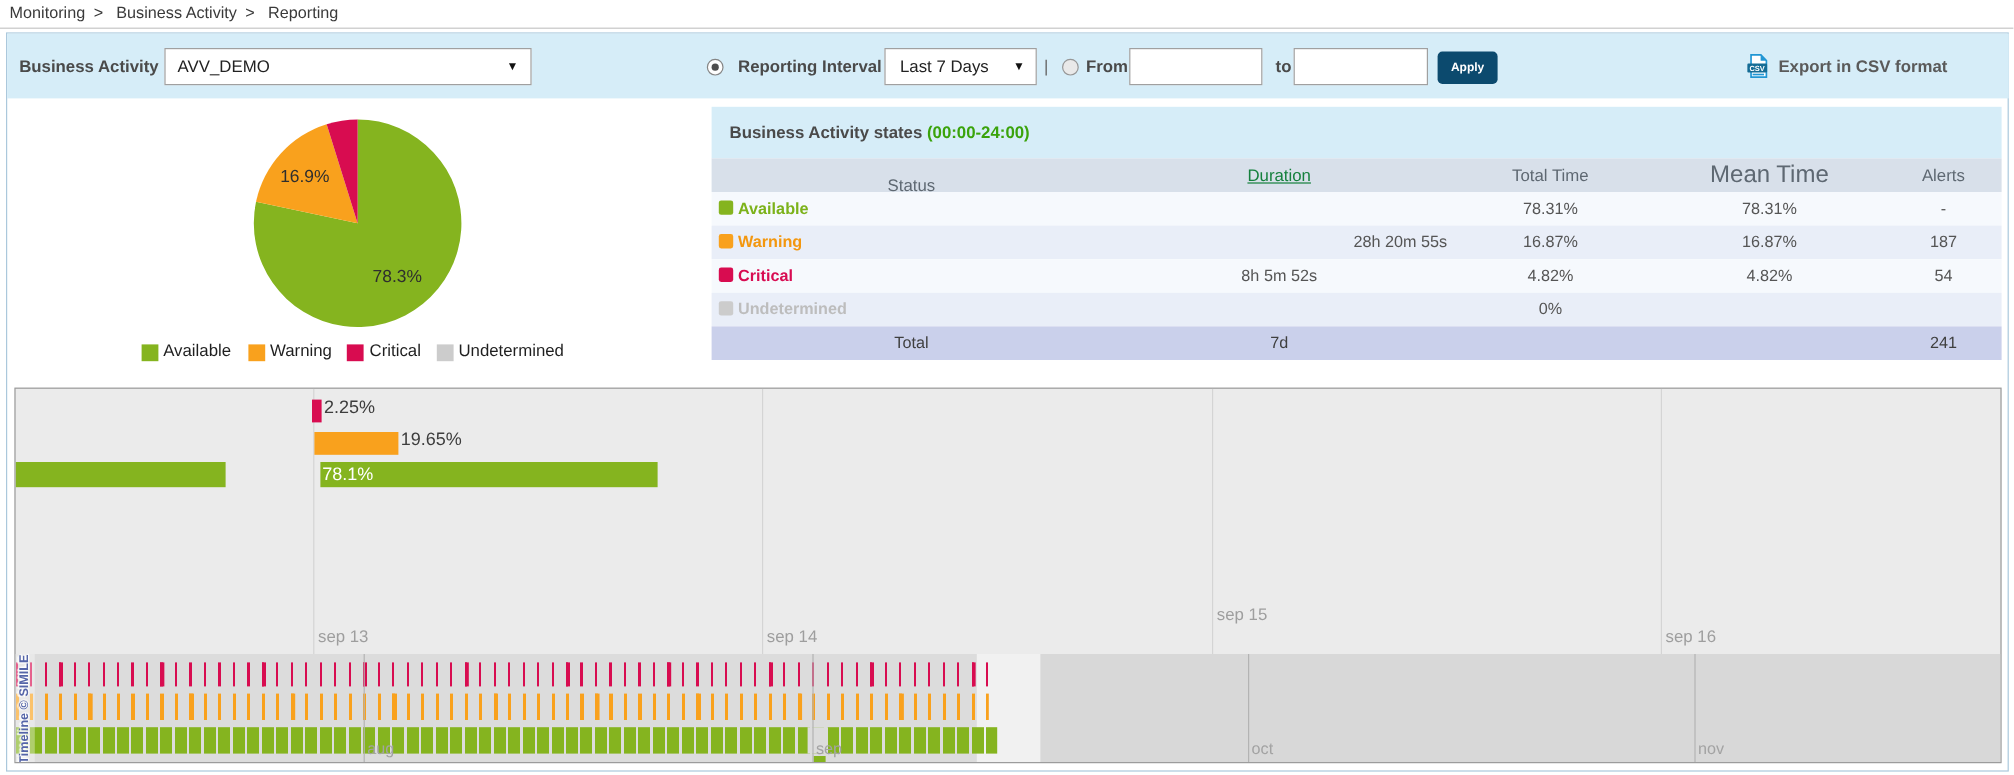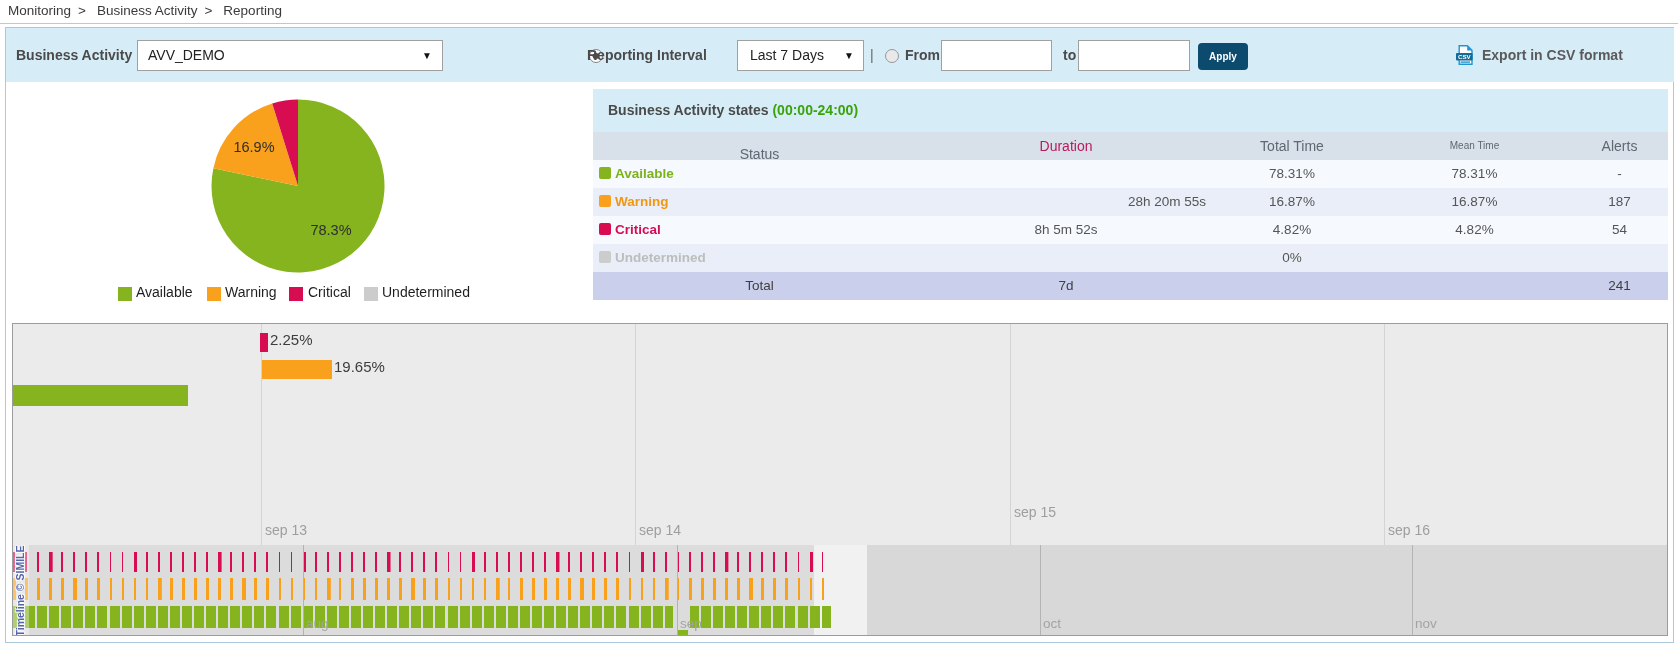--- a/index.html
+++ b/index.html
@@ -10,21 +10,21 @@
 <body>
 <div class="abs" style="left:8px;top:3px;font-size:13.5px;color:#3a3a3a;">Monitoring<span style="padding:0 11px 0 7px;">&gt;</span>Business Activity<span style="padding:0 11px 0 7px;">&gt;</span>Reporting</div>
 <div class="abs" style="left:0;top:23px;width:1678px;height:0;border-top:1px solid #c6c6c6;"></div>
 <div class="abs" style="left:5px;top:27px;width:1669px;height:616px;border:1px solid #abc8dc;"></div>
 <div class="abs" style="left:6px;top:28px;width:1668px;height:54px;background:#d6edf8;"></div>
 <div class="abs bold" style="left:16px;top:28px;height:54px;line-height:54px;font-size:14px;color:#4a4a4a;">Business Activity</div>
 <div class="abs" style="left:137px;top:40px;width:306px;height:31px;background:#fff;border:1px solid #a0a0a0;line-height:29px;font-size:14px;color:#222;padding-left:10px;">AVV_DEMO<span style="position:absolute;right:10px;font-size:10px;color:#111;">▼</span></div>
 <div class="abs" style="left:589px;top:49px;width:14px;height:14px;border:1px solid #858585;border-radius:50%;background:#fdfdfd;">
     <div style="position:absolute;left:3px;top:3px;width:6px;height:6px;border-radius:50%;background:#4c4c4c;"></div>
   </div>
-<div class="abs bold" style="left:587px;top:28px;height:54px;line-height:54px;font-size:14px;color:#4a4a4a;">Reporting Interval</div>
+<div class="abs bold" style="left:615px;top:28px;height:54px;line-height:54px;font-size:14px;color:#4a4a4a;">Reporting Interval</div>
 <div class="abs" style="left:737px;top:40px;width:127px;height:31px;background:#fff;border:1px solid #a0a0a0;line-height:29px;font-size:14px;color:#222;padding-left:12px;">Last 7 Days<span style="position:absolute;right:9px;font-size:10px;color:#111;">▼</span></div>
 <div class="abs" style="left:870px;top:28px;height:54px;line-height:54px;font-size:14px;color:#666;">|</div>
 <div class="abs" style="left:885px;top:49px;width:14px;height:14px;border:1px solid #979797;border-radius:50%;background:#e9e9e9;"></div>
 <div class="abs bold" style="left:905px;top:28px;height:54px;line-height:54px;font-size:14px;color:#4a4a4a;">From</div>
 <div class="abs" style="left:941px;top:40px;width:111px;height:31px;background:#fff;border:1px solid #a0a0a0;"></div>
 <div class="abs bold" style="left:1063px;top:28px;height:38px;line-height:54px;font-size:14px;color:#4a4a4a;">to</div>
 <div class="abs" style="left:1078px;top:40px;width:112px;height:31px;background:#fff;border:1px solid #a0a0a0;"></div>
 <div class="abs bold" style="left:1198px;top:43px;width:50px;height:27px;background:#0c4a6e;border-radius:4px;color:#fff;font-size:10px;text-align:center;line-height:27px;">Apply</div>
 <svg class="abs" style="left:1456px;top:45px;" width="19" height="20" viewBox="0 0 19 20">
 <path d="M3.2 0.8 h8.2 l4.6 4.6 V19.2 h-12.8 z" fill="#ffffff" stroke="#2196d4" stroke-width="1.4"></path>
@@ -45,23 +45,23 @@
 <div class="abs" style="left:136px;top:284px;font-size:14px;color:#1f1f1f;">Available</div>
 <div class="abs" style="left:207px;top:287px;width:14px;height:14px;background:#f9a11d;"></div>
 <div class="abs" style="left:225px;top:284px;font-size:14px;color:#1f1f1f;">Warning</div>
 <div class="abs" style="left:289px;top:287px;width:14px;height:14px;background:#d80c50;"></div>
 <div class="abs" style="left:308px;top:284px;font-size:14px;color:#1f1f1f;">Critical</div>
 <div class="abs" style="left:364px;top:287px;width:14px;height:14px;background:#cccccc;"></div>
 <div class="abs" style="left:382px;top:284px;font-size:14px;color:#1f1f1f;">Undetermined</div>
 <div class="abs bold" style="left:593px;top:89px;width:1075px;height:43px;background:#d6edf8;line-height:43px;font-size:14px;color:#4a4a4a;padding-left:15px;">Business Activity states <span style="color:#3aa30b;">(00:00-24:00)</span></div>
 <div class="abs" style="left:593px;top:132px;width:1075px;height:28px;background:#d8e0ea;"></div>
 <div class="abs" style="left:593px;top:140px;width:333px;height:28px;line-height:28px;text-align:center;font-size:14px;color:#5e6872;">Status</div>
-<div class="abs" style="left:926px;top:132px;width:280px;height:28px;line-height:28px;text-align:center;font-size:14px;color:#be185d;">Duration</div>
+<div class="abs" style="left:926px;top:132px;width:280px;height:28px;line-height:28px;text-align:center;font-size:14px;color:#15803d;text-decoration:underline;">Duration</div>
 <div class="abs" style="left:1206px;top:132px;width:172px;height:28px;line-height:28px;text-align:center;font-size:14px;color:#5e6872;">Total Time</div>
-<div class="abs" style="left:1378px;top:132px;width:193px;height:28px;line-height:28px;text-align:center;font-size:10px;color:#5e6872;">Mean Time</div>
+<div class="abs" style="left:1378px;top:132px;width:193px;height:28px;line-height:28px;text-align:center;font-size:20px;color:#5e6872;">Mean Time</div>
 <div class="abs" style="left:1571px;top:132px;width:97px;height:28px;line-height:28px;text-align:center;font-size:14px;color:#5e6872;">Alerts</div>
 <div class="abs" style="left:593px;top:160px;width:1075px;height:28px;background:#f6f9fd;"></div>
 <div class="abs" style="left:599px;top:167px;width:12px;height:12px;background:#85b41f;border-radius:2px;"></div>
 <div class="abs bold" style="left:615px;top:160px;height:28px;line-height:28px;font-size:13.5px;color:#7cb21a;">Available</div>
 <div class="abs" style="left:926px;top:160px;width:280px;height:28px;line-height:28px;text-align:center;font-size:13.5px;color:#555;margin-top:24px;">131h 33m 13s</div>
 <div class="abs" style="left:1206px;top:160px;width:172px;height:28px;line-height:28px;text-align:center;font-size:13.5px;color:#555;">78.31%</div>
 <div class="abs" style="left:1378px;top:160px;width:193px;height:28px;line-height:28px;text-align:center;font-size:13.5px;color:#555;">78.31%</div>
 <div class="abs" style="left:1571px;top:160px;width:97px;height:28px;line-height:28px;text-align:center;font-size:13.5px;color:#555;">-</div>
 <div class="abs" style="left:593px;top:188px;width:1075px;height:28px;background:#e9eef8;"></div>
 <div class="abs" style="left:599px;top:195px;width:12px;height:12px;background:#f9a11d;border-radius:2px;"></div>
@@ -92,20 +92,21 @@
 <div class="abs" style="left:626px;top:198px;font-size:14px;color:#9e9e9e;">sep 14</div>
 <div class="abs" style="left:997px;top:0;width:1px;height:221px;background:#d4d4d4;"></div>
 <div class="abs" style="left:1001px;top:180px;font-size:14px;color:#9e9e9e;">sep 15</div>
 <div class="abs" style="left:1371px;top:0;width:1px;height:221px;background:#d4d4d4;"></div>
 <div class="abs" style="left:1375px;top:198px;font-size:14px;color:#9e9e9e;">sep 16</div>
 <div class="abs" style="left:0;top:61px;width:175px;height:21px;background:#85b41f;"></div>
 <div class="abs" style="left:247px;top:9px;width:8px;height:19px;background:#d80c50;"></div>
 <div class="abs" style="left:257px;top:6px;height:19px;line-height:19px;font-size:15px;color:#3d3d3d;">2.25%</div>
 <div class="abs" style="left:249px;top:36px;width:70px;height:19px;background:#f9a11d;"></div>
 <div class="abs" style="left:321px;top:33px;height:19px;line-height:19px;font-size:15px;color:#3d3d3d;">19.65%</div>
+<div class="abs" style="left:254px;top:61px;width:281px;height:21px;background:#85b41f;color:#fff;font-size:15px;line-height:21px;padding-left:1.5px;">78.1%</div>
 <div class="abs" style="left:0;top:221px;width:1654px;height:90px;background:#d8d8d8;"></div>
 <div class="abs" style="left:0;top:221px;width:801px;height:90px;background:#dcdcdc;"></div>
 <div class="abs" style="left:801px;top:221px;width:53px;height:90px;background:#f1f1f1;"></div>
 <div class="abs" style="left:0;top:228px;width:811px;height:20px;background:repeating-linear-gradient(90deg,transparent 0 36.21px,#d80c50 36.21px 39.4px,transparent 39.7px 84.49px),repeating-linear-gradient(90deg,#d80c50 0 1.8px,transparent 1.8px 12.07px);"></div>
 <div class="abs" style="left:0;top:254px;width:811px;height:22px;background:repeating-linear-gradient(90deg,transparent 0 60.35px,#f9a11d 60.35px 63.95px,transparent 64.35px 84.49px),repeating-linear-gradient(90deg,#f9a11d 0 2.6px,transparent 2.6px 12.07px);"></div>
 <div class="abs" style="left:0;top:282px;width:818px;height:22px;background:repeating-linear-gradient(90deg,#85b41f 0 10px,transparent 10px 12.07px);"></div>
 <div class="abs" style="left:660px;top:282px;width:17px;height:22px;background:#dcdcdc;"></div>
 <div class="abs" style="left:665px;top:306px;width:10px;height:5px;background:#85b41f;"></div>
 <div class="abs" style="left:290px;top:221px;width:1px;height:90px;background:#b3b3b3;"></div>
 <div class="abs" style="left:293px;top:292px;font-size:13.5px;color:#a3a3a3;">aug</div>

